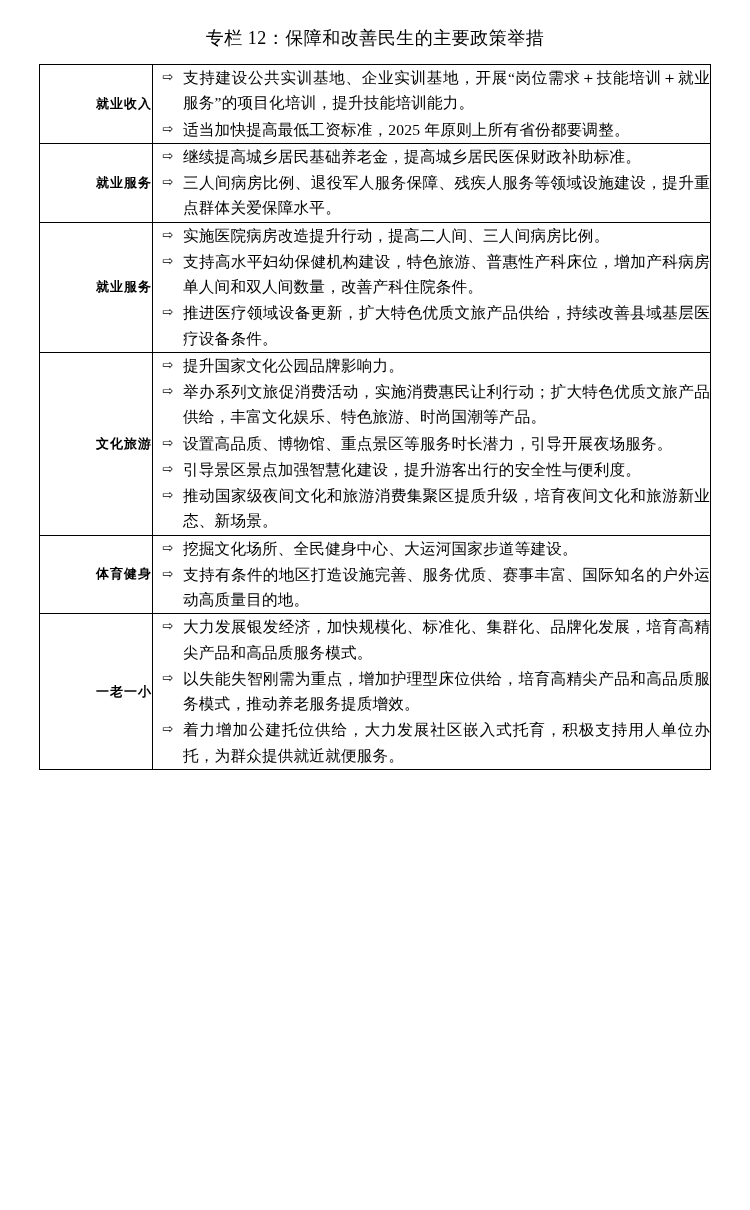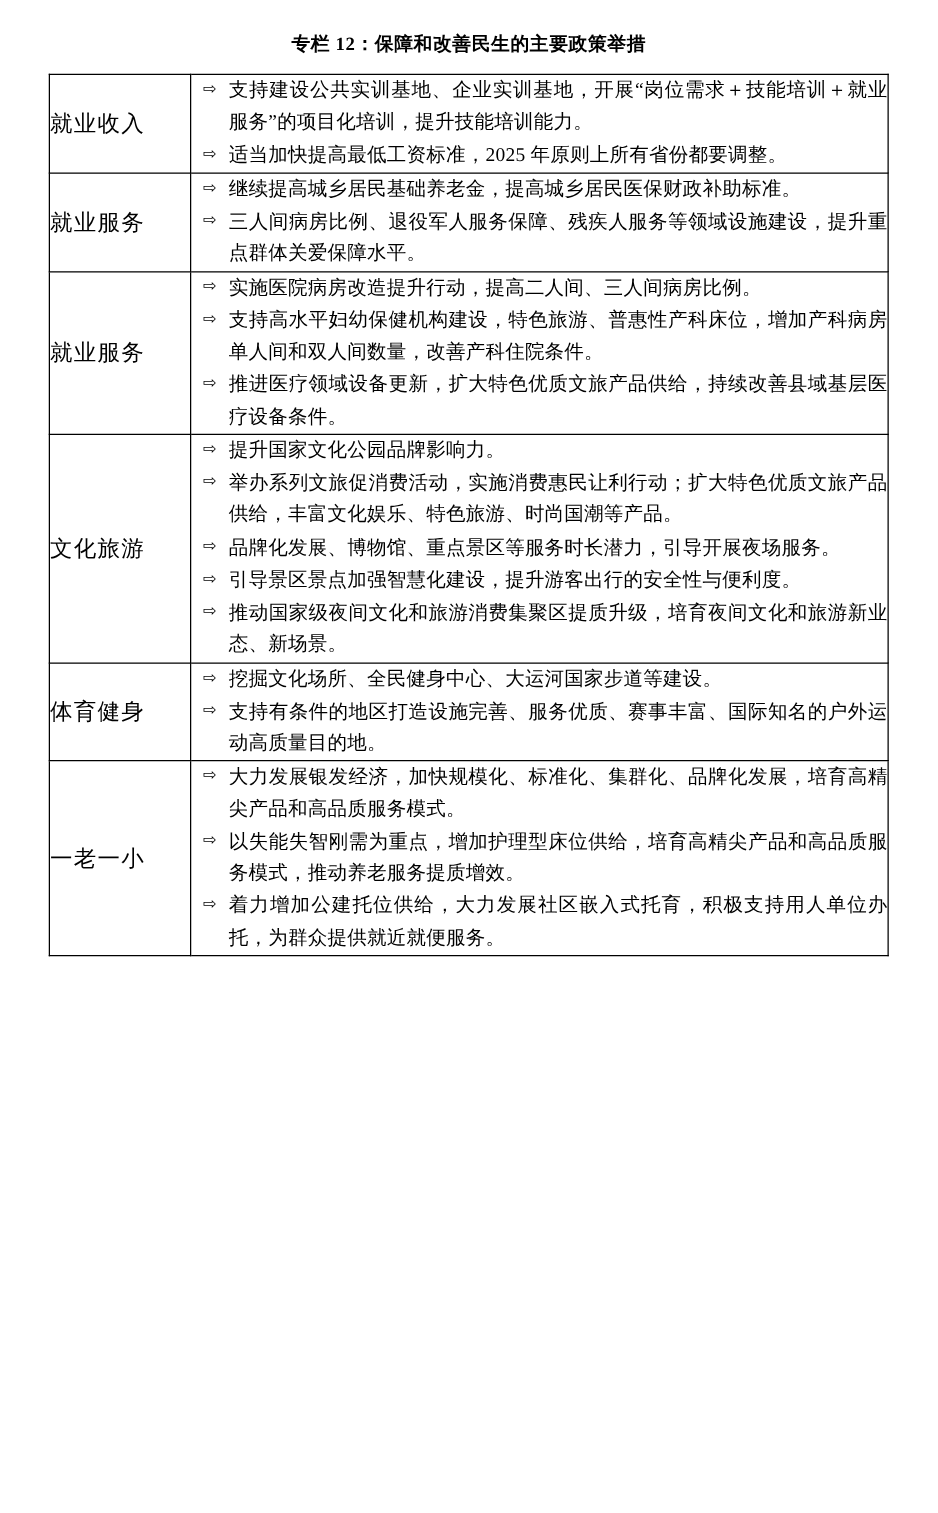--- a/index.html
+++ b/index.html
@@ -16,42 +16,42 @@
   }
   .page {
     width: 750px;
     height: 1210px;
     box-sizing: border-box;
     padding: 0;
     position: relative;
   }
   .doc-title {
     text-align: center;
-    font-size: 15px;
-    font-weight: bold;
+    font-size: 18px;
+    font-weight: normal;
     letter-spacing: 0.5px;
     margin: 26px 0 14px 0;
     font-family: "Liberation Serif", "DejaVu Serif", serif;
   }
   table.policy-table {
     border-collapse: collapse;
     width: 672px;
     margin: 0 auto;
     table-layout: fixed;
   }
   table.policy-table td {
     border: 1px solid #000;
     vertical-align: middle;
     padding: 0;
   }
   td.cat-cell {
     width: 112px;
-    text-align: left;
-    font-size: 18px;
-    font-weight: normal;
+    text-align: right;
+    font-size: 13px;
+    font-weight: bold;
     letter-spacing: 1px;
     padding: 6px 2px;
   }
   td.items-cell {
     padding: 7px 8px 8px 4px;
     vertical-align: top;
   }
   ul.item-list {
     list-style: none;
     margin: 0;
@@ -151,21 +151,21 @@
             <li>
               <span class="bullet">⇨</span>
               <span class="item-text">提升国家文化公园品牌影响力。</span>
             </li>
             <li>
               <span class="bullet">⇨</span>
               <span class="item-text">举办系列文旅促消费活动，实施消费惠民让利行动；扩大特色优质文旅产品供给，丰富文化娱乐、特色旅游、时尚国潮等产品。</span>
             </li>
             <li>
               <span class="bullet">⇨</span>
-              <span class="item-text">品牌化发展、博物馆、重点景区等服务时长潜力，引导开展夜场服务。</span>
+              <span class="item-text">设置高品质、博物馆、重点景区等服务时长潜力，引导开展夜场服务。</span>
             </li>
             <li>
               <span class="bullet">⇨</span>
               <span class="item-text">引导景区景点加强智慧化建设，提升游客出行的安全性与便利度。</span>
             </li>
             <li>
               <span class="bullet">⇨</span>
               <span class="item-text">推动国家级夜间文化和旅游消费集聚区提质升级，培育夜间文化和旅游新业态、新场景。</span>
             </li>
           </ul>

